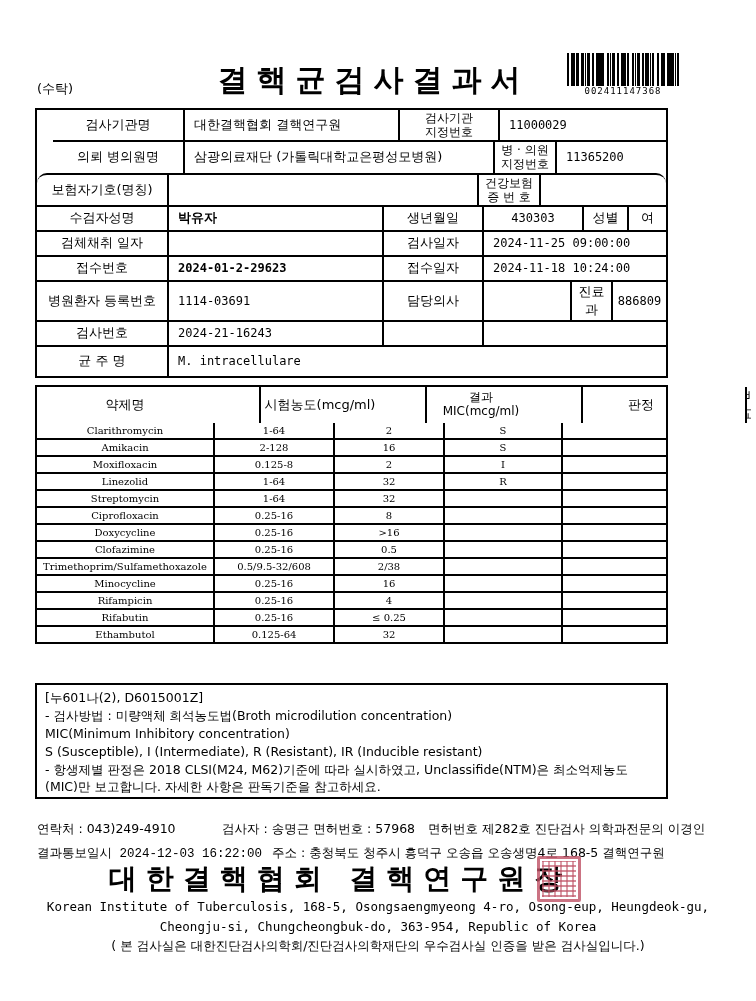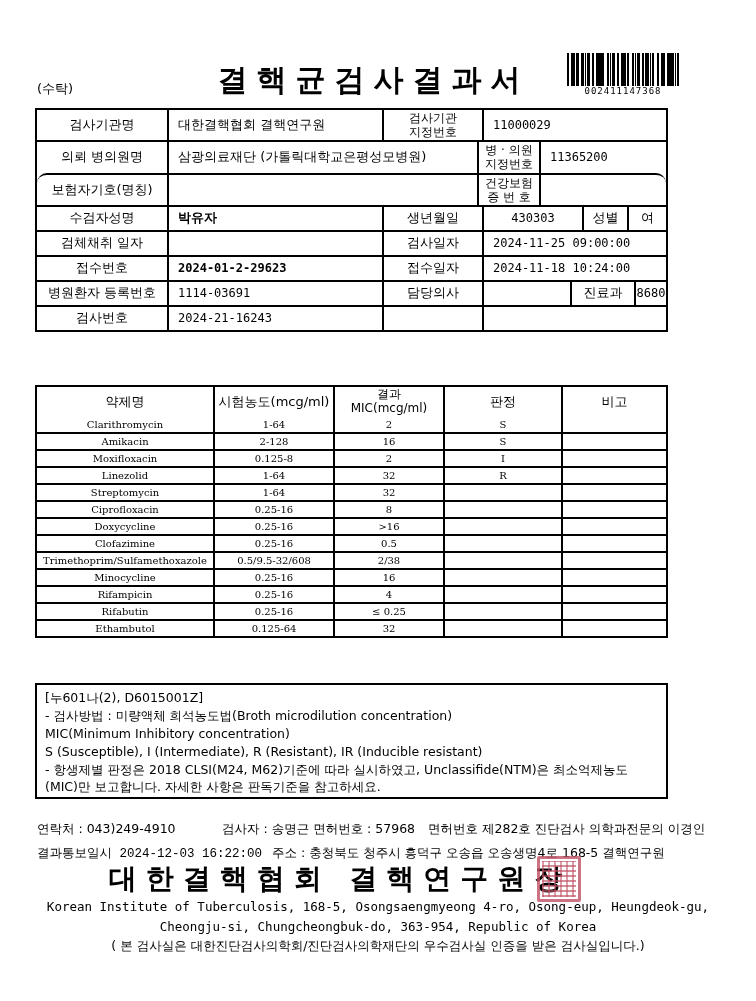--- a/index.html
+++ b/index.html
@@ -30,30 +30,30 @@
     align-items:center;justify-content:center;text-align:center;
     font-size:13px;padding:1px 4px;overflow:hidden;}
   .icell:first-child{border-left:none;}
   .icell.val{justify-content:flex-start;text-align:left;padding-left:9px;}
   .mono{font-family:"DejaVu Sans Mono", monospace;font-size:12px;}
   .bold{font-weight:bold;}
   .sub{font-size:12px;line-height:1.18;white-space:pre-line;}
   .w130{width:130px;flex:none;} .w215{width:215px;flex:none;}
   .w310{width:310px;flex:none;} .w100{width:100px;flex:none;}
   .w88{width:88px;flex:none;}   .w62{width:62px;flex:none;}
-  .w45{width:45px;flex:none;}   .w41{width:64px;flex:none;}
+  .w45{width:45px;flex:none;}   .w41{width:41px;flex:none;}
   .fx{flex:1;}
-  .h30{min-height:30px;} .h29{min-height:29px;border-radius:10px;} .h25{min-height:25px;} .h31{min-height:31px;}
+  .h30{min-height:30px;margin-left:16px;} .h29{min-height:29px;border-radius:10px;} .h25{min-height:25px;} .h31{min-height:31px;}
 
   
   .drug-table{position:absolute;left:35px;top:385px;width:633px;
     border:2px solid #000;box-sizing:border-box;}
   .drow{display:flex;border-top:2px solid #000;align-items:stretch;}
   .drow:first-child{border-top:none;}
-  .dhead{min-height:30px;}
+  .dhead{min-height:30px;gap:46px;}
   .drow.data{min-height:15px;}
   .dcell{border-left:2px solid #000;box-sizing:border-box;display:flex;
     align-items:center;justify-content:center;text-align:center;
     overflow:hidden;padding:0 2px;}
   .dcell:first-child{border-left:none;}
   .dc1{width:176px;flex:none;} .dc2{width:120px;flex:none;}
   .dc3{width:110px;flex:none;} .dc4{width:118px;flex:none;}
   .dhead .dcell{font-size:13px;}
   .dhead .two-line{font-size:12px;line-height:1.15;white-space:pre-line;}
   .drow.data .dcell{font-family:"DejaVu Serif", serif;font-size:10px;}
@@ -149,20 +149,24 @@
     <div class="icell w88"></div>
     <div class="icell w41">진료과</div>
     <div class="icell mono fx">886809</div>
   </div>
   <div class="irow h25">
     <div class="icell w130">검사번호</div>
     <div class="icell val mono w215">2024-21-16243</div>
     <div class="icell w100"></div>
     <div class="icell fx"></div>
   </div>
+  <div class="irow h31">
+    <div class="icell w130">균 주 명</div>
+    <div class="icell val mono fx">M. intracellulare</div>
+  </div>
 </div>
 
 <div class="drug-table">
   <div class="drow dhead">
     <div class="dcell dc1">약제명</div>
     <div class="dcell dc2">시험농도(mcg/ml)</div>
     <div class="dcell dc3 two-line">결과
 MIC(mcg/ml)</div>
     <div class="dcell dc4">판정</div>
     <div class="dcell fx">비고</div>

